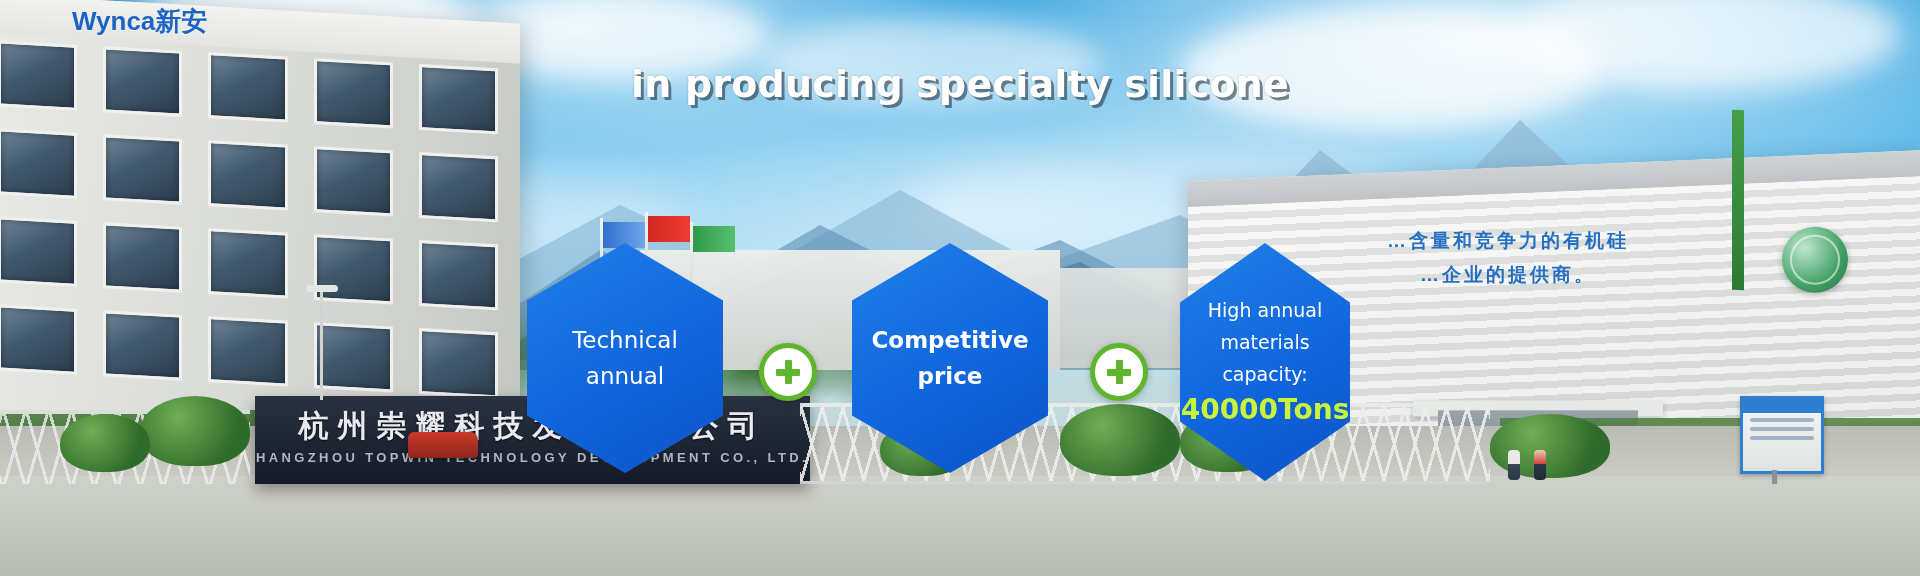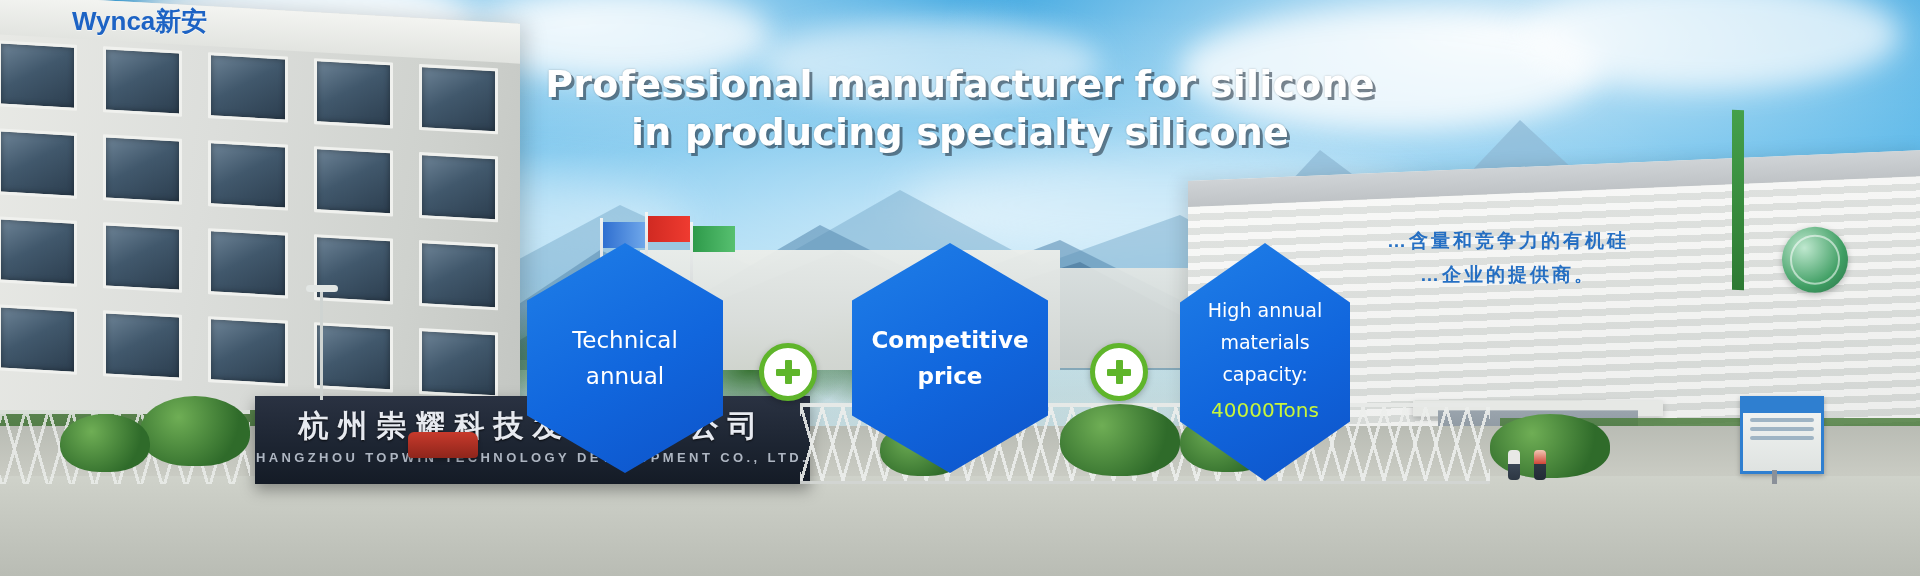--- a/index.html
+++ b/index.html
@@ -177,21 +177,21 @@
     clip-path:polygon(50% 0%,100% 25%,100% 75%,50% 100%,0% 75%,0% 25%);
     background:linear-gradient(150deg,#1f7fe8 0%,#1166dd 55%,#0d53c9 100%);
     display:flex;flex-direction:column;align-items:center;justify-content:center;
     color:#fff;text-align:center;
     font-family:"DejaVu Sans",sans-serif;
   }
   .hex span{display:block;}
   .hex1{left:527px;top:243px;width:196px;height:230px;font-size:23px;line-height:36px;}
   .hex2{left:852px;top:243px;width:196px;height:230px;font-size:23px;line-height:36px;font-weight:bold;}
   .hex3{left:1180px;top:243px;width:170px;height:238px;font-size:19px;line-height:32px;}
-  .hex3 .tons{color:#c8f53a;font-size:20px;line-height:40px;font-weight:400;}
+  .hex3 .tons{color:#c8f53a;font-size:28px;line-height:40px;font-weight:700;}
 
   .plusicon{
     position:absolute;width:48px;height:48px;border-radius:50%;
     background:#fff;border:5px solid #5fb52b;
     display:flex;align-items:center;justify-content:center;
     box-shadow:0 2px 6px rgba(0,0,0,.25);
   }
   .plusicon:before{content:"";position:absolute;width:24px;height:7px;background:#5fb52b;border-radius:1px;}
   .plusicon:after{content:"";position:absolute;width:7px;height:24px;background:#5fb52b;border-radius:1px;}
   .plus1{left:759px;top:343px;}
@@ -318,21 +318,20 @@
 
   <div class="notice">
     <div class="notice-hd"></div>
     <div class="notice-ln"></div>
       <div class="notice-ln"></div>
       <div class="notice-ln"></div>
   </div>
   <div class="notice-leg"></div>
 
   <div class="headline">
-    <div>Professional manufacturer for silicone</div>
     <div>in producing specialty silicone</div>
   </div>
 
   <div class="hex hex1">
     <span>Technical</span>
     <span>annual</span>
   </div>
 
   <div class="plusicon plus1"></div>
 

